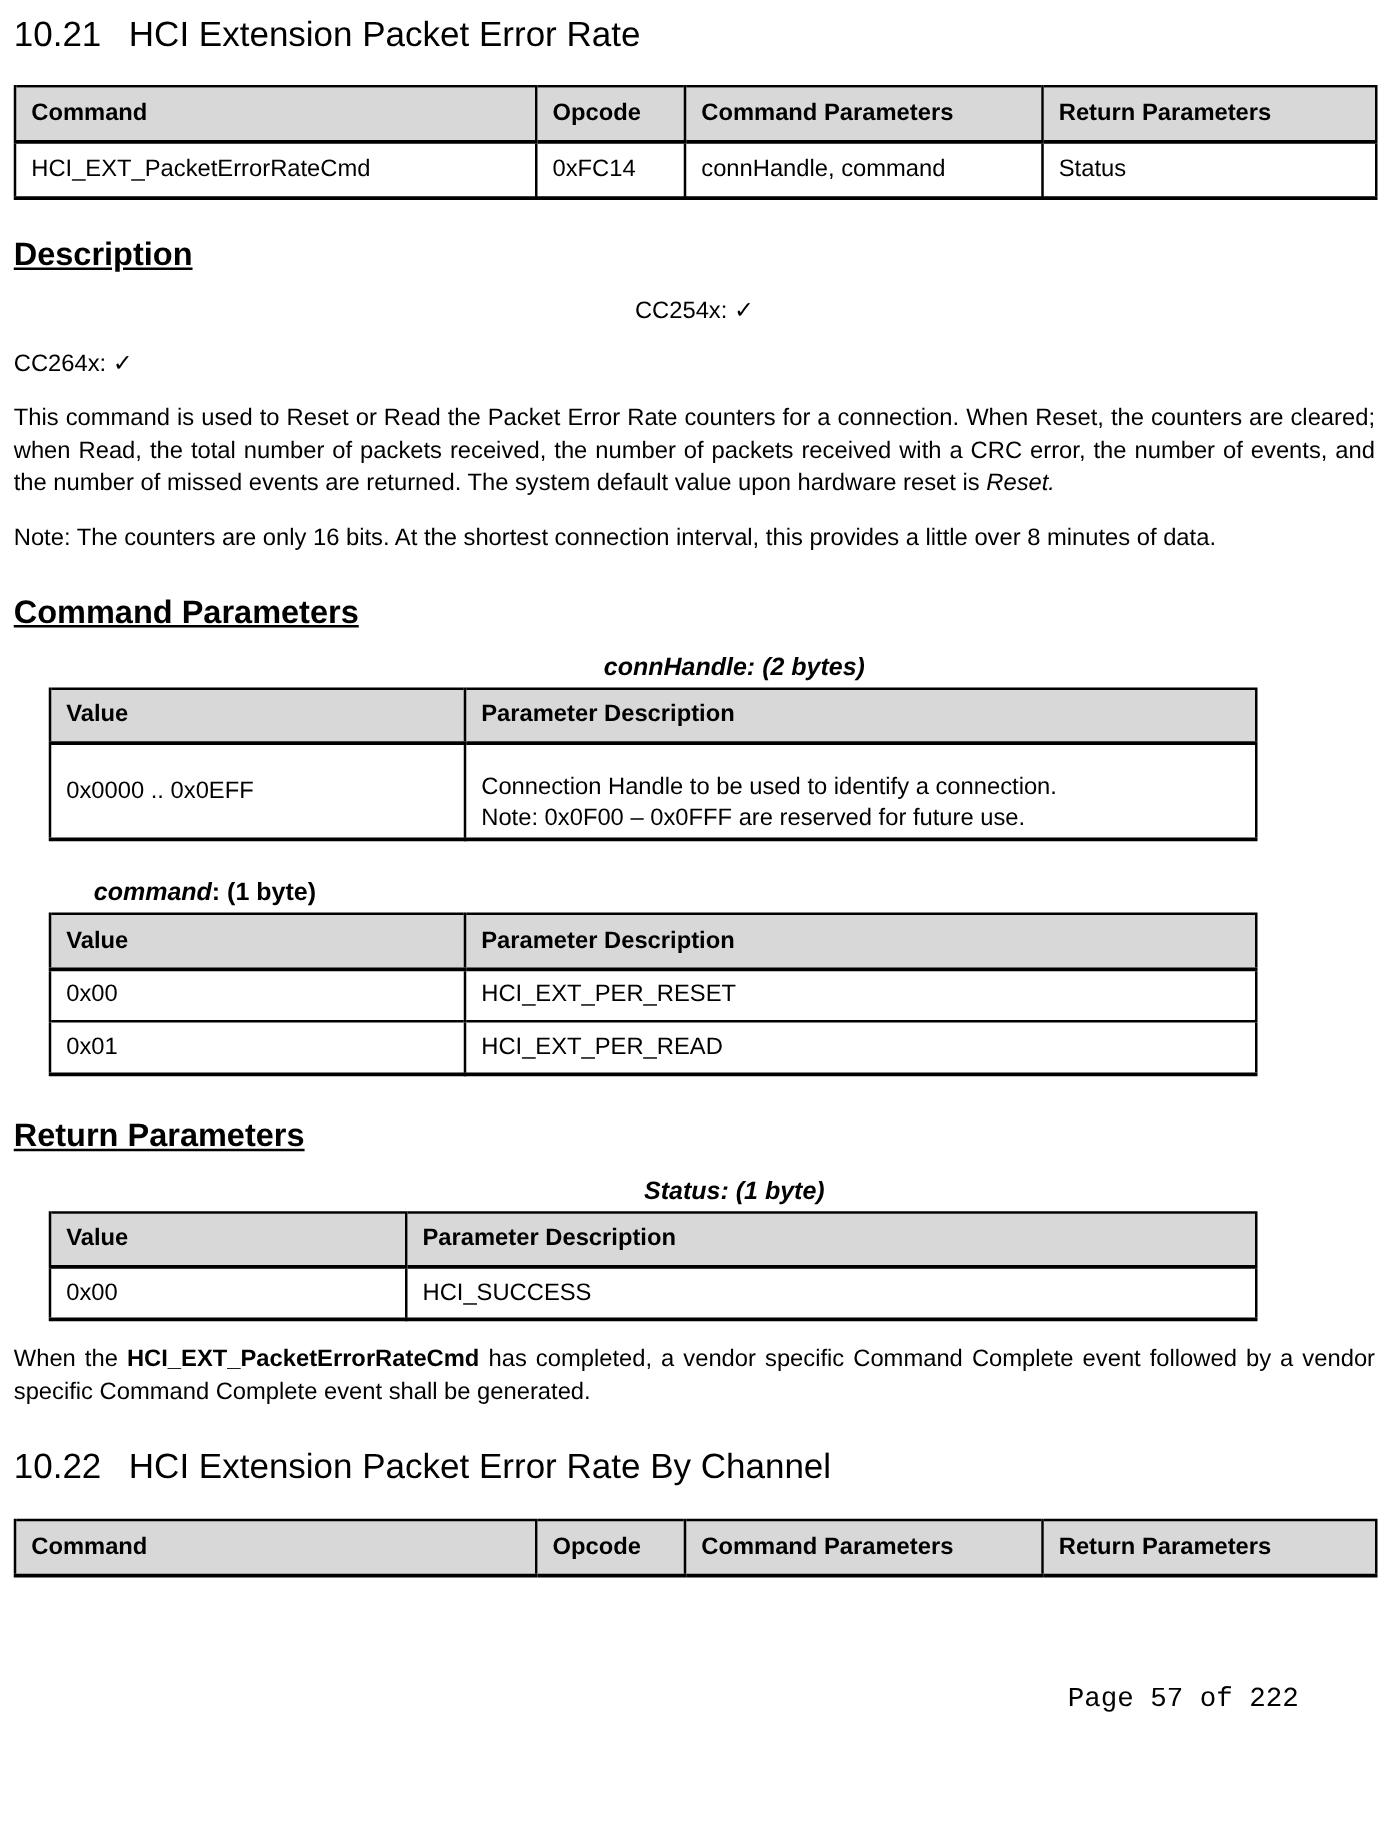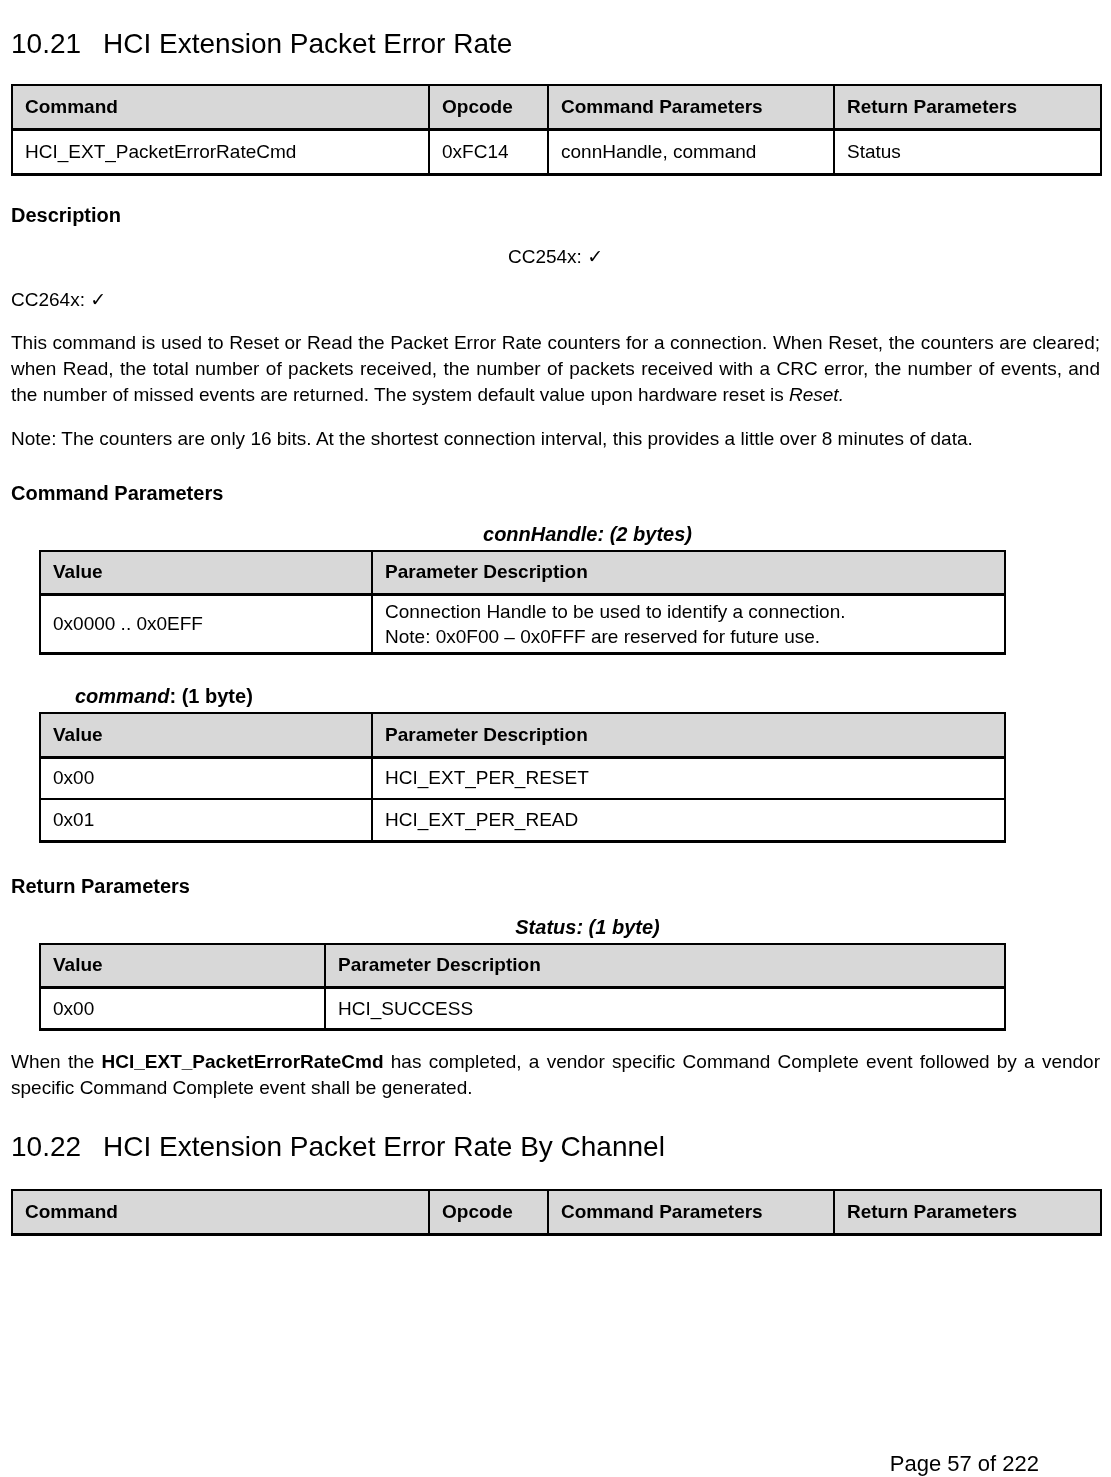--- a/index.html
+++ b/index.html
@@ -20,27 +20,28 @@
   }
   
   .section-heading {
     font-size: 28px;
     font-weight: 400;
     letter-spacing: 0px;
     white-space: nowrap;
   }
   .section-heading .sec-num { display: inline-block; }
   .section-heading .sec-title { display: inline-block; margin-left: 22px; }
-  .heading-1 { margin-top: 28px; }
+  .heading-1 { margin-top: 12px; }
   .heading-2 { margin-top: 30px; }
 
   
   .sub-heading {
-    font-size: 20px;
+    font-size: 26px;
     font-weight: 700;
+    text-decoration: underline;
   }
 
   
   .body-para {
     font-size: 19px;
     line-height: 26px;
     text-align: justify;
   }
   .chip-line { font-size: 19px; line-height: 24px; }
 
@@ -74,35 +75,35 @@
   .param-label {
     font-size: 20px;
     font-weight: 700;
     font-style: italic;
     margin-left: 64px;
   }
   .param-label .upright { font-style: normal; }
 
   .param-table { width: 965px; margin-left: 28px; margin-top: 4px; }
   .param-table td { height: 42px; }
-  .param-table .desc-2line { line-height: 25px; padding-top: 3px; padding-bottom: 3px; }
+  .param-table .desc-2line { line-height: 25px; padding-top: 21px; padding-bottom: 3px; }
   .val-center { text-align: center; }
 
   .mt-desc   { margin-top: 28px; }
   .mt-line   { margin-top: 18px; text-align: center; }
   .mt-line2  { margin-top: 19px; }
   .mt-para   { margin-top: 18px; }
   .mt-head   { margin-top: 30px; }
   .mt-head2  { margin-top: 32px; }
 
   .footer {
     position: absolute;
-    top: 1423px;
+    top: 1335px;
     right: 72px;
-    font-family: Liberation Sans, sans-serif;
+    font-family: Liberation Mono, monospace;
     font-size: 22px;
     white-space: nowrap;
   }
   .italic { font-style: italic; margin-top: 16px; }
   .bold { font-weight: 700; }
 </style>
 </head>
 <body>
 
 <div class="page">

